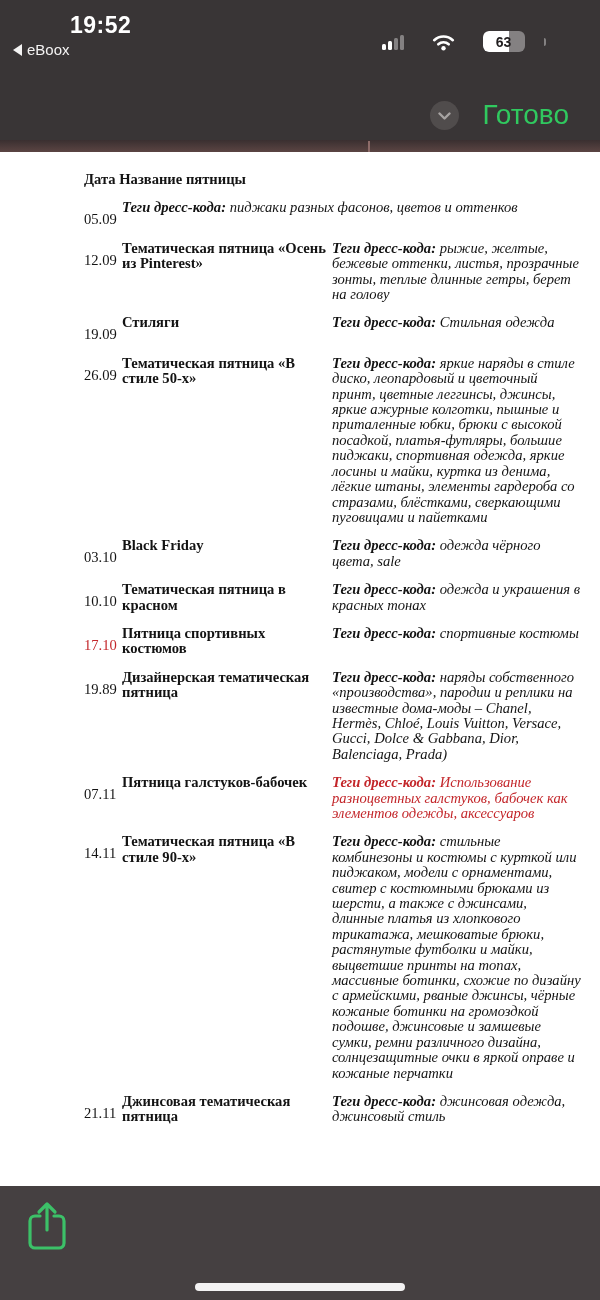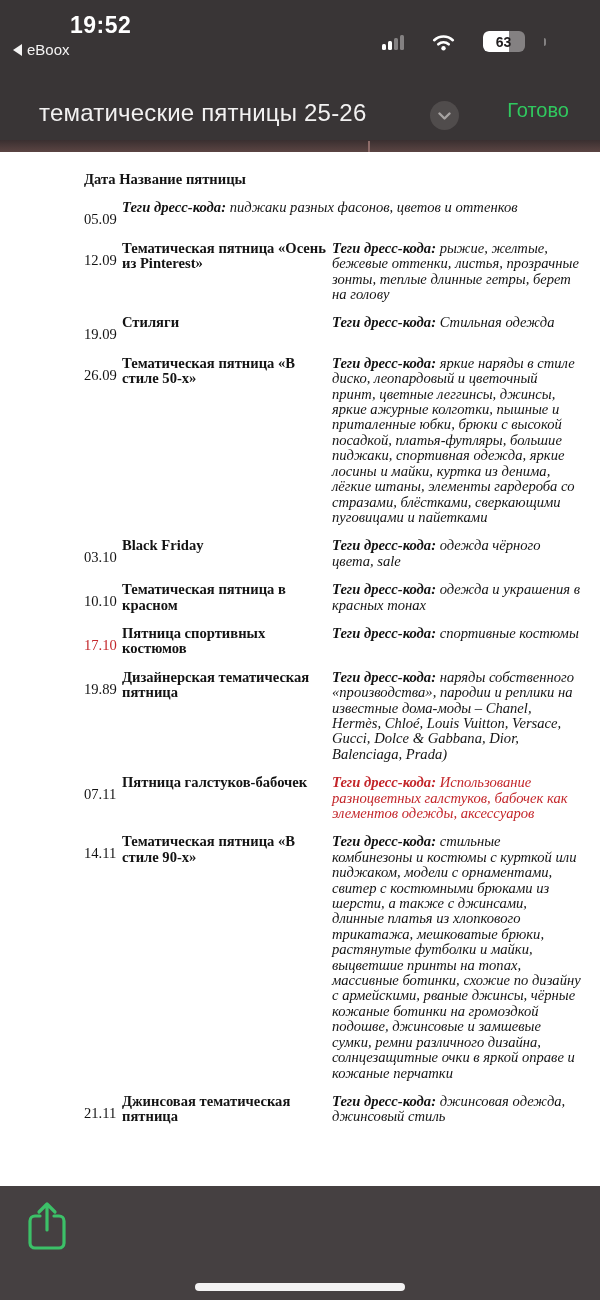--- a/index.html
+++ b/index.html
@@ -54,21 +54,21 @@
   }
   .title-menu {
     position:absolute; left:430px; top:101px;
     width:29px; height:29px; border-radius:50%;
     background:#504c4c; display:flex; align-items:center; justify-content:center;
     cursor:pointer;
   }
   .done {
     position:absolute; right:23px; top:99px;
     background:none; border:none; cursor:pointer;
-    color:#30c95f; font-size:20px; font-family:"Liberation Sans", sans-serif;
+    color:#30c95f; font-size:28px; font-family:"Liberation Sans", sans-serif;
   }
 
   
   .doc-shadow {
     position:absolute; top:140px; left:0; width:600px; height:12px;
     background:linear-gradient(#3a2f30, #5b4543);
   }
   .caret {
     position:absolute; left:368px; top:141px; width:2px; height:14px;
     background:#8d6c69;
@@ -130,21 +130,20 @@
         <path d="M7.3 11.3 a7.6 7.6 0 0 1 10.4 0" fill="none" stroke="#ffffff" stroke-width="2.6" stroke-linecap="round"></path>
         <circle cx="12.5" cy="15.3" r="2.2" fill="#ffffff"></circle>
       </svg>
       <span class="battery">
         <span class="fill" style="width: 63%;"></span>
         <span class="pct">63</span>
       </span>
       <span class="bat-nub"></span>
     </div>
 
-    <div class="doc-title">тематические пятницы 25-26</div>
 
     <div class="title-menu">
       <svg width="13" height="8" viewBox="0 0 13 8">
         <polyline points="1.5,1.5 6.5,6.5 11.5,1.5" fill="none" stroke="#a7a3a2" stroke-width="2.4" stroke-linecap="round" stroke-linejoin="round"></polyline>
       </svg>
     </div>
 
     <button class="done">Готово</button>
   </div>
 

